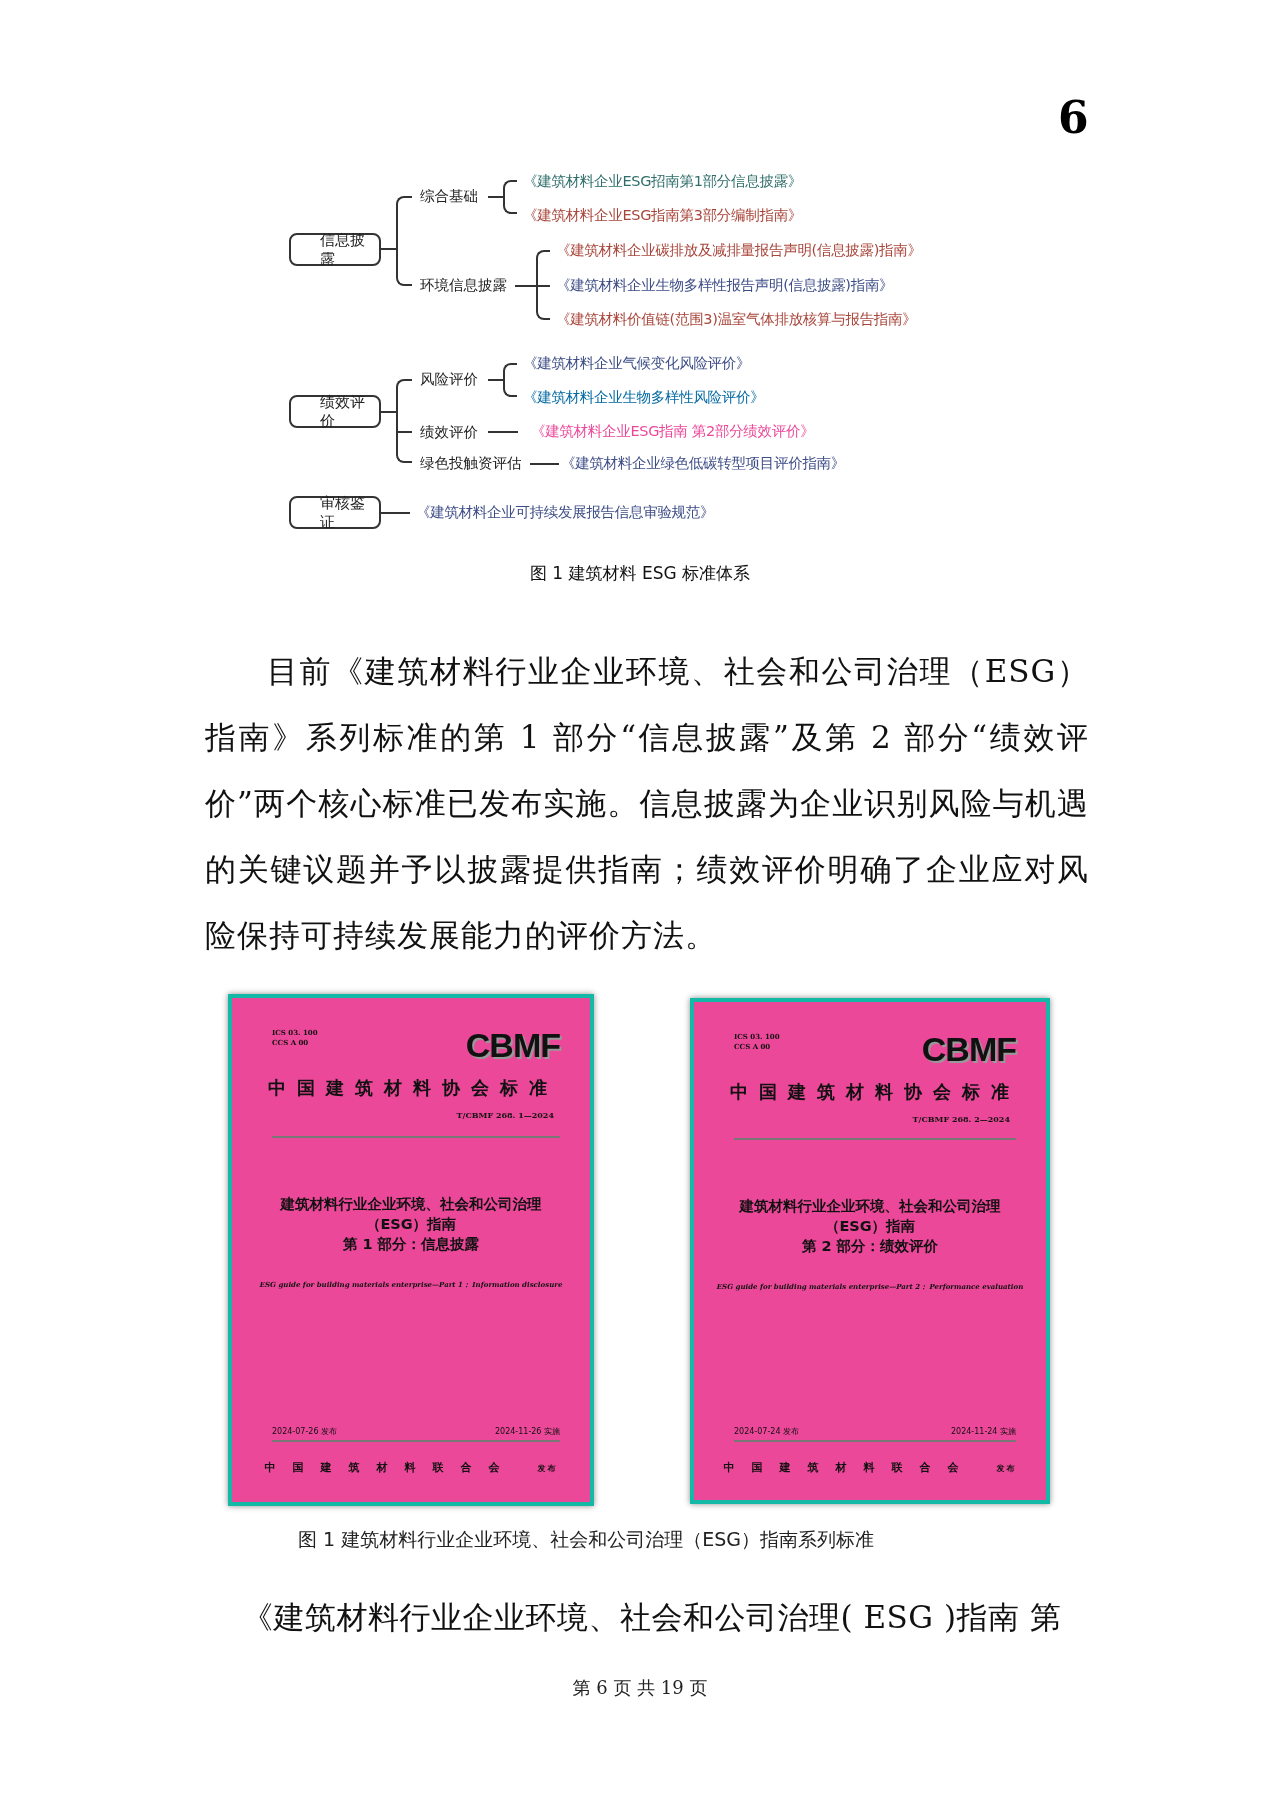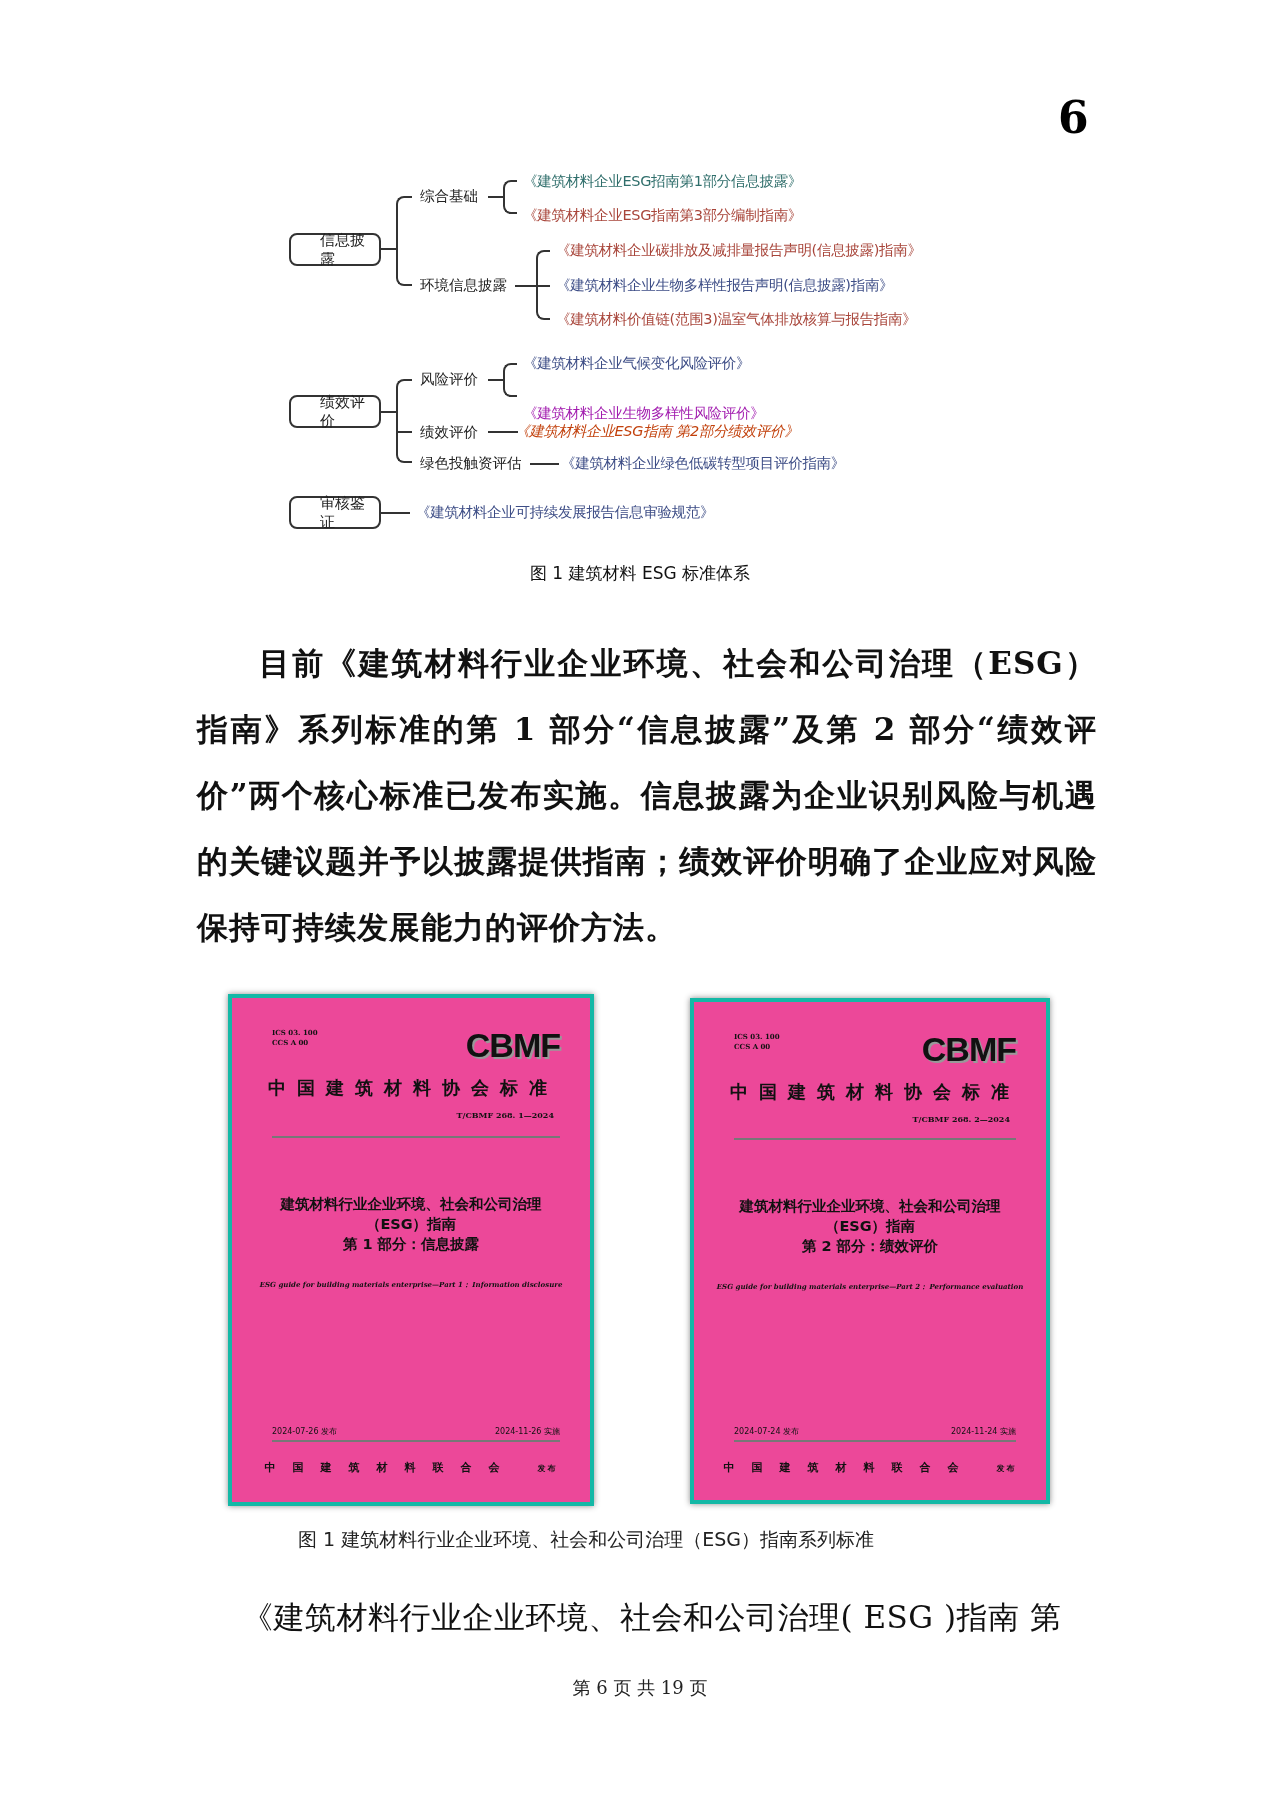--- a/index.html
+++ b/index.html
@@ -10,21 +10,21 @@
     .diagram { position: absolute; left: 0; top: 0; width: 1280px; height: 560px; }
     .node-box { position: absolute; border: 2px solid #333; border-radius: 8px; background: #fff; font-family: "DejaVu Sans", sans-serif; font-size: 15px; color: #222; display: flex; align-items: center; justify-content: center; box-sizing: border-box; padding-left: 29px; }
     .sub-label { position: absolute; font-family: "DejaVu Sans", sans-serif; font-size: 14.5px; color: #222; white-space: nowrap; }
     .doc-link { position: absolute; font-family: "DejaVu Sans", sans-serif; font-size: 14.5px; white-space: nowrap; letter-spacing: -0.3px; }
     .line { position: absolute; background: #333; }
     .bracket { position: absolute; border: 2px solid #333; border-right: none; border-radius: 8px 0 0 8px; box-sizing: border-box; }
 
     .fig-caption-1 { position: absolute; left: 0; width: 1280px; top: 562px; text-align: center; font-family: "DejaVu Sans", sans-serif; font-size: 17px; color: #111; }
 
     .body-para { position: absolute; left: 197px; top: 630px; width: 900px; font-family: "DejaVu Serif", serif; font-size: 31px; line-height: 66px; color: #111; text-align: justify; letter-spacing: 1px; }
-    .body-para p { margin: 0; text-indent: 2em; font-weight: bold; }
+    .body-para p { margin: 8px; text-indent: 2em; }
 
     
     .cover { position: absolute; background: #ec4899; border: 4px solid #14b8a6; box-shadow: 0 0 6px rgba(0,0,0,0.45); box-sizing: border-box; font-family: "DejaVu Serif", serif; color: #111; }
     .cover .ics { position: absolute; left: 40px; top: 30px; font-size: 7px; line-height: 10px; font-weight: bold; }
     .cover .logo { position: absolute; right: 30px; top: 28px; font-family: "Liberation Sans", sans-serif; font-size: 34px; font-weight: bold; color: #111; text-shadow: 2px 2px 0 #999; letter-spacing: -1px; }
     .cover .assoc { position: absolute; left: 36px; right: 30px; top: 78px; font-size: 18px; font-weight: bold; letter-spacing: 11px; white-space: nowrap; }
     .cover .code { position: absolute; right: 36px; top: 112px; font-size: 8px; font-weight: bold; }
     .cover .rule { position: absolute; left: 40px; right: 30px; height: 1.5px; background: #777; }
     .cover .title { position: absolute; left: 0; right: 0; text-align: center; font-family: "DejaVu Sans", sans-serif; font-size: 14.5px; font-weight: bold; line-height: 20px; }
     .cover .en { position: absolute; left: 0; right: 0; text-align: center; font-size: 7px; font-weight: bold; font-style: italic; }
@@ -65,24 +65,24 @@
   <div class="line" style="left:381px;top:411px;width:16px;height:2px;"></div>
   <div class="bracket" style="left:396px;top:379px;width:16px;height:84px;"></div>
   <div class="line" style="left:396px;top:431px;width:16px;height:2px;"></div>
   <div class="sub-label" style="left:420px;top:370px;">风险评价</div>
   <div class="sub-label" style="left:420px;top:423px;">绩效评价</div>
   <div class="sub-label" style="left:420px;top:454px;">绿色投触资评估</div>
 
   <div class="line" style="left:488px;top:379px;width:15px;height:2px;"></div>
   <div class="bracket" style="left:503px;top:363px;width:14px;height:34px;"></div>
   <div class="doc-link" style="left:523px;top:354px;color:#3d4d86;">《建筑材料企业气候变化风险评价》</div>
-  <div class="doc-link" style="left:523px;top:404px;color:#a21caf;">《建筑材料企业生物多样性风险评价》</div>
+  <div class="doc-link" style="left:523px;top:388px;color:#0369a1;">《建筑材料企业生物多样性风险评价》</div>
 
   <div class="line" style="left:488px;top:431px;width:30px;height:2px;"></div>
-  <div class="doc-link" style="left:515px;top:422px;color:#c2410c;font-style:italic;">《建筑材料企业ESG指南 第2部分绩效评价》</div>
+  <div class="doc-link" style="left:531px;top:422px;color:#ec4899;">《建筑材料企业ESG指南 第2部分绩效评价》</div>
 
   <div class="line" style="left:530px;top:463px;width:29px;height:2px;"></div>
   <div class="doc-link" style="left:561px;top:454px;color:#3d4d86;">《建筑材料企业绿色低碳转型项目评价指南》</div>
 
   <div class="node-box" style="left:289px;top:496px;width:92px;height:33px;font-family:Liberation Mono, monospace;">审核鉴证</div>
   <div class="line" style="left:381px;top:512px;width:29px;height:2px;"></div>
   <div class="doc-link" style="left:416px;top:503px;color:#3d4d86;">《建筑材料企业可持续发展报告信息审验规范》</div>
 </div>
 
 <div class="fig-caption-1">图 1 建筑材料 ESG 标准体系</div>

